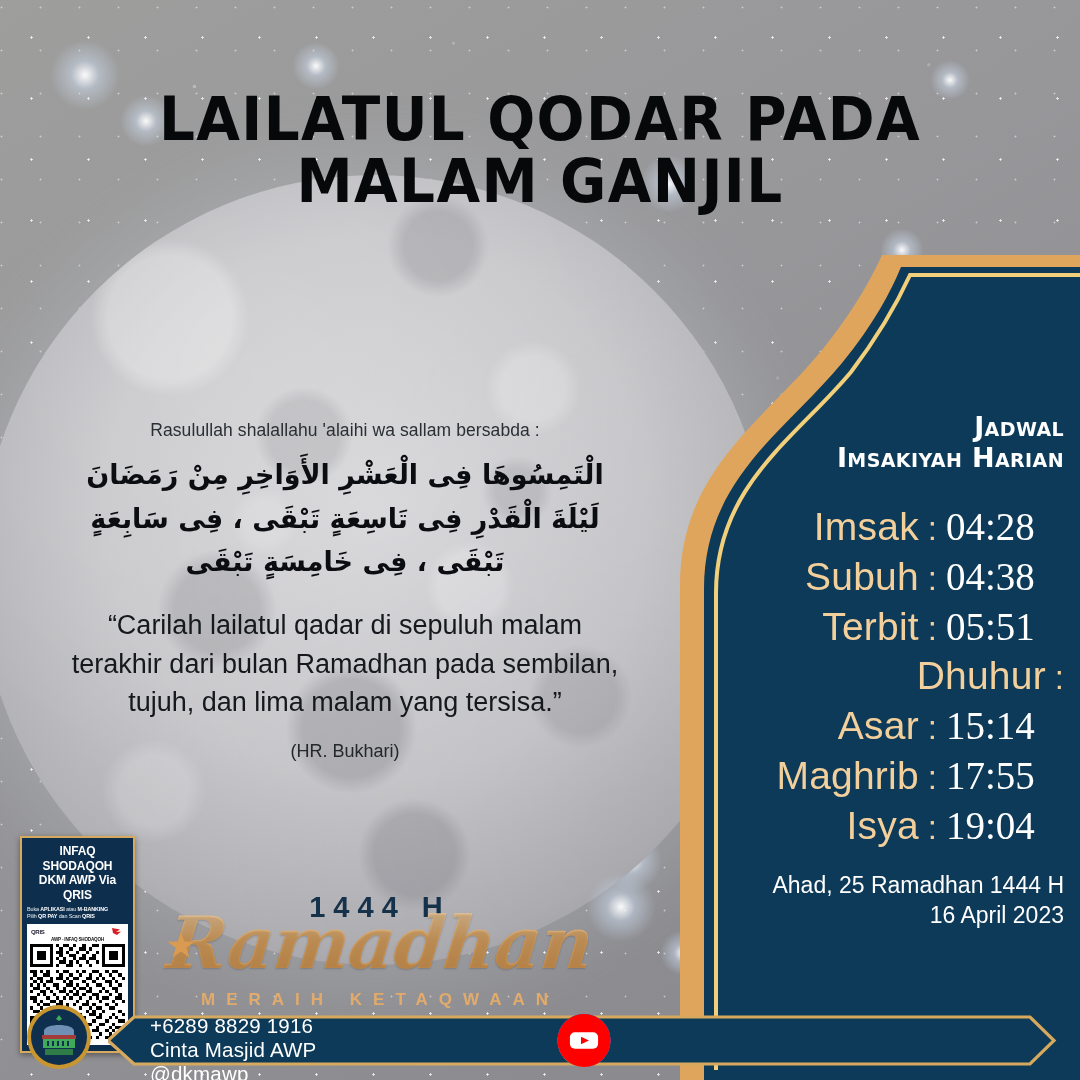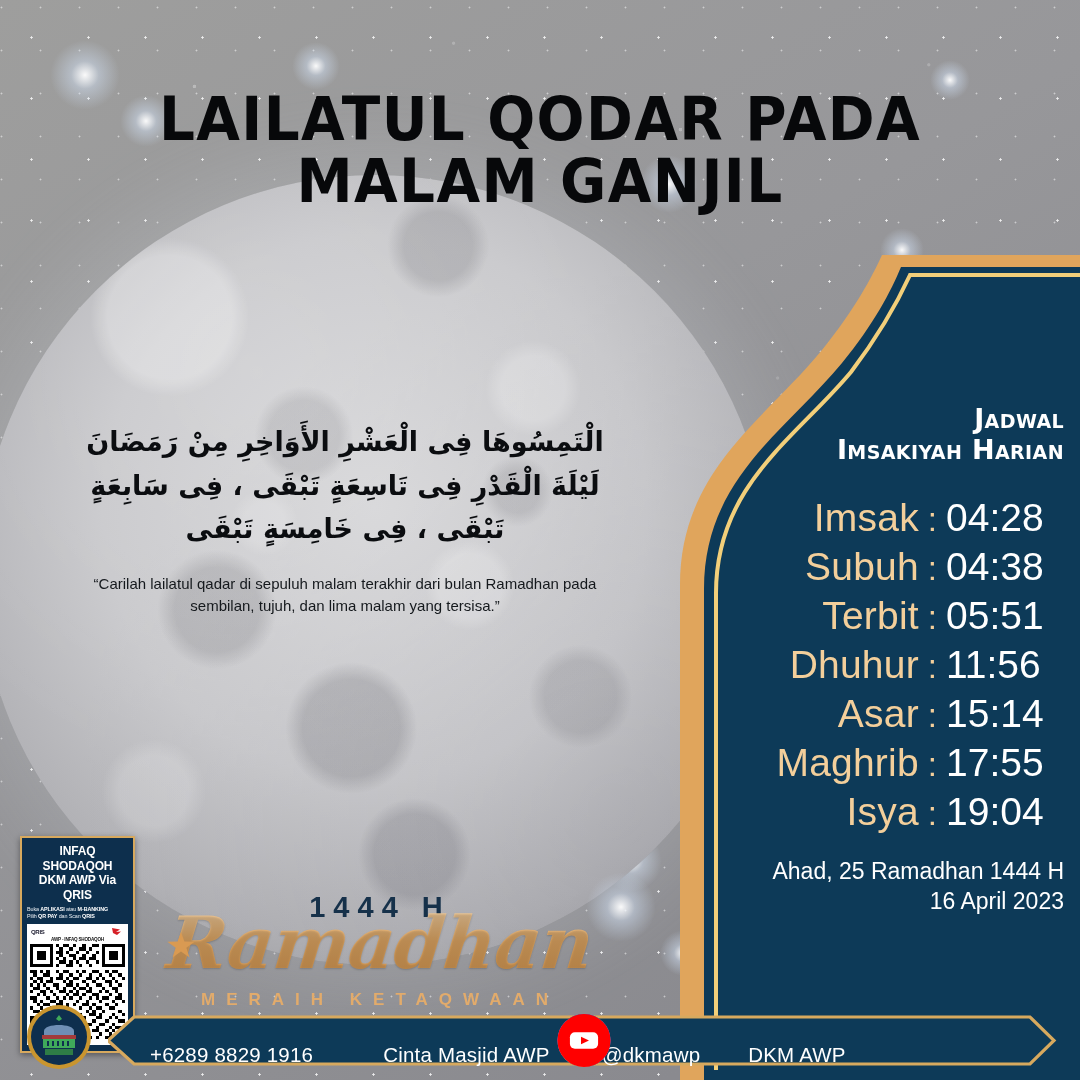--- a/index.html
+++ b/index.html
@@ -76,42 +76,42 @@
 
   
   #hadith { position:absolute; left:60px; top:420px; width:570px; z-index:7; text-align:center; color:#14181c; }
   .intro { font-size:17.5px; color:#2a2f34; margin-bottom:12px; letter-spacing:.1px; }
   .arabic {
     font-family:"DejaVu Sans", sans-serif;
     direction:rtl; unicode-bidi:bidi-override;
     font-size:27px; line-height:1.62; font-weight:bold; color:#0b0d10;
     margin-bottom:22px;
   }
-  .translation { font-size:15px; line-height:1.42; color:#15191d; margin-bottom:20px; }
+  .translation { font-size:27px; line-height:1.42; color:#15191d; margin-bottom:20px; }
   .source { font-size:18px; color:#24282d; }
 
   
   #panel-wrap { position:absolute; left:610px; top:255px; width:470px; height:825px; z-index:6; }
   #panel-wrap svg { position:absolute; inset:0; width:100%; height:100%; }
   #panel-content {
-    position:absolute; left:78px; top:149px; right:16px;
+    position:absolute; left:78px; top:157px; right:16px;
     text-align:right; color:#fff;
   }
   #panel-head {
     font-family:"DejaVu Sans", sans-serif;
     font-weight:bold; font-size:27px; line-height:1.14; letter-spacing:.4px;
     color:#ffffff; margin-bottom:30px; font-variant:small-caps;
   }
   .prayer-row {
     display:flex; justify-content:flex-end; align-items:baseline; gap:9px;
     margin-bottom:5px; white-space:nowrap;
   }
   .p-name { font-size:39px; color:#f3cf9b; letter-spacing:.2px; }
   .p-colon { font-size:33px; color:#f3cf9b; }
-  .p-time { font-size:39px; color:#ffffff; min-width:118px; text-align:left; }
+  .p-time { font-size:39px; color:#ffffff; min-width:118px; text-align:left;font-family:Liberation Serif, serif; }
   #panel-date { margin-top:22px; color:#fff; }
   #panel-date .d1 { font-size:23px; line-height:1.32; }
   #panel-date .d2 { font-size:23px; line-height:1.32; }
   #panel-date .d3 { font-size:18.5px; line-height:1.5; margin-top:1px; }
 
   
   #qr-card {
     position:absolute; left:20px; top:836px; width:115px; z-index:8;
     background:#0d2f4d; border:2px solid #d7a95e; padding:6px 5px 6px;
     box-shadow:0 2px 6px rgba(0,0,0,.4);
@@ -144,22 +144,22 @@
 
   
   #mosque-logo { position:absolute; left:26px; top:1004px; width:66px; height:66px; z-index:10; }
 
   
   #footer {
     position:absolute; left:108px; top:1014px; width:952px; height:53px; z-index:9;
   }
   #footer svg { position:absolute; inset:0; width:100%; height:100%; }
   #footer-items {
-    position:absolute; inset:0; display:flex; align-items:flex-end;
-    padding-left:42px; color:#fff;
+    position:absolute; inset:0; display:flex; align-items:flex-start;
+    padding-left:42px; color:#fff;flex-direction:column;
   }
   .contact { display:flex; align-items:center; gap:11px; }
   .contact .ctext { font-size:20.5px; color:#fff; white-space:nowrap; letter-spacing:.2px; }
   .ic { width:32px; height:32px; border-radius:50%; flex:none; }
   .sp-a { width:70px; } .sp-b { width:52px; } .sp-c { width:48px; }
 </style>
 </head>
 <body>
 
 <div id="poster">
@@ -178,22 +178,24 @@
   <div id="moon"></div>
 
   <div class="glow" style="left:586px; top:872px; width:70px; height:70px;"></div>
 
   <div id="title">
     <span>LAILATUL QODAR PADA</span>
     <span class="l2">MALAM GANJIL</span>
   </div>
 
   <div id="hadith">
+    <div class="intro">Rasulullah shalallahu 'alaihi wa sallam bersabda :</div>
     <div class="arabic">الْتَمِسُوهَا فِى الْعَشْرِ الأَوَاخِرِ مِنْ رَمَضَانَ لَيْلَةَ الْقَدْرِ فِى تَاسِعَةٍ تَبْقَى ، فِى سَابِعَةٍ تَبْقَى ، فِى خَامِسَةٍ تَبْقَى</div>
     <div class="translation">“Carilah lailatul qadar di sepuluh malam terakhir dari bulan Ramadhan pada sembilan, tujuh, dan lima malam yang tersisa.”</div>
+    <div class="source">(HR. Bukhari)</div>
   </div>
 
   <div id="panel-wrap">
     <svg viewBox="0 0 470 825" preserveAspectRatio="none">
       <defs>
         <clipPath id="archclip">
           <path d="M470,825 L70,825 L70,330 C70,215 155,165 212,95 C245,54 262,22 272,0 L470,0 Z"></path>
         </clipPath>
       </defs>
       <path d="M470,825 L70,825 L70,330 C70,215 155,165 212,95 C245,54 262,22 272,0 L470,0 Z" fill="#e0a55c"></path>
@@ -219,21 +221,20 @@
             <span class="p-time">04:38</span>
           </div>
           <div class="prayer-row">
             <span class="p-name">Terbit</span>
             <span class="p-colon">:</span>
             <span class="p-time">05:51</span>
           </div>
           <div class="prayer-row">
             <span class="p-name">Dhuhur</span>
             <span class="p-colon">:</span>
-            <span class="p-time">11:56</span>
           </div>
           <div class="prayer-row">
             <span class="p-name">Asar</span>
             <span class="p-colon">:</span>
             <span class="p-time">15:14</span>
           </div>
           <div class="prayer-row">
             <span class="p-name">Maghrib</span>
             <span class="p-colon">:</span>
             <span class="p-time">17:55</span>

